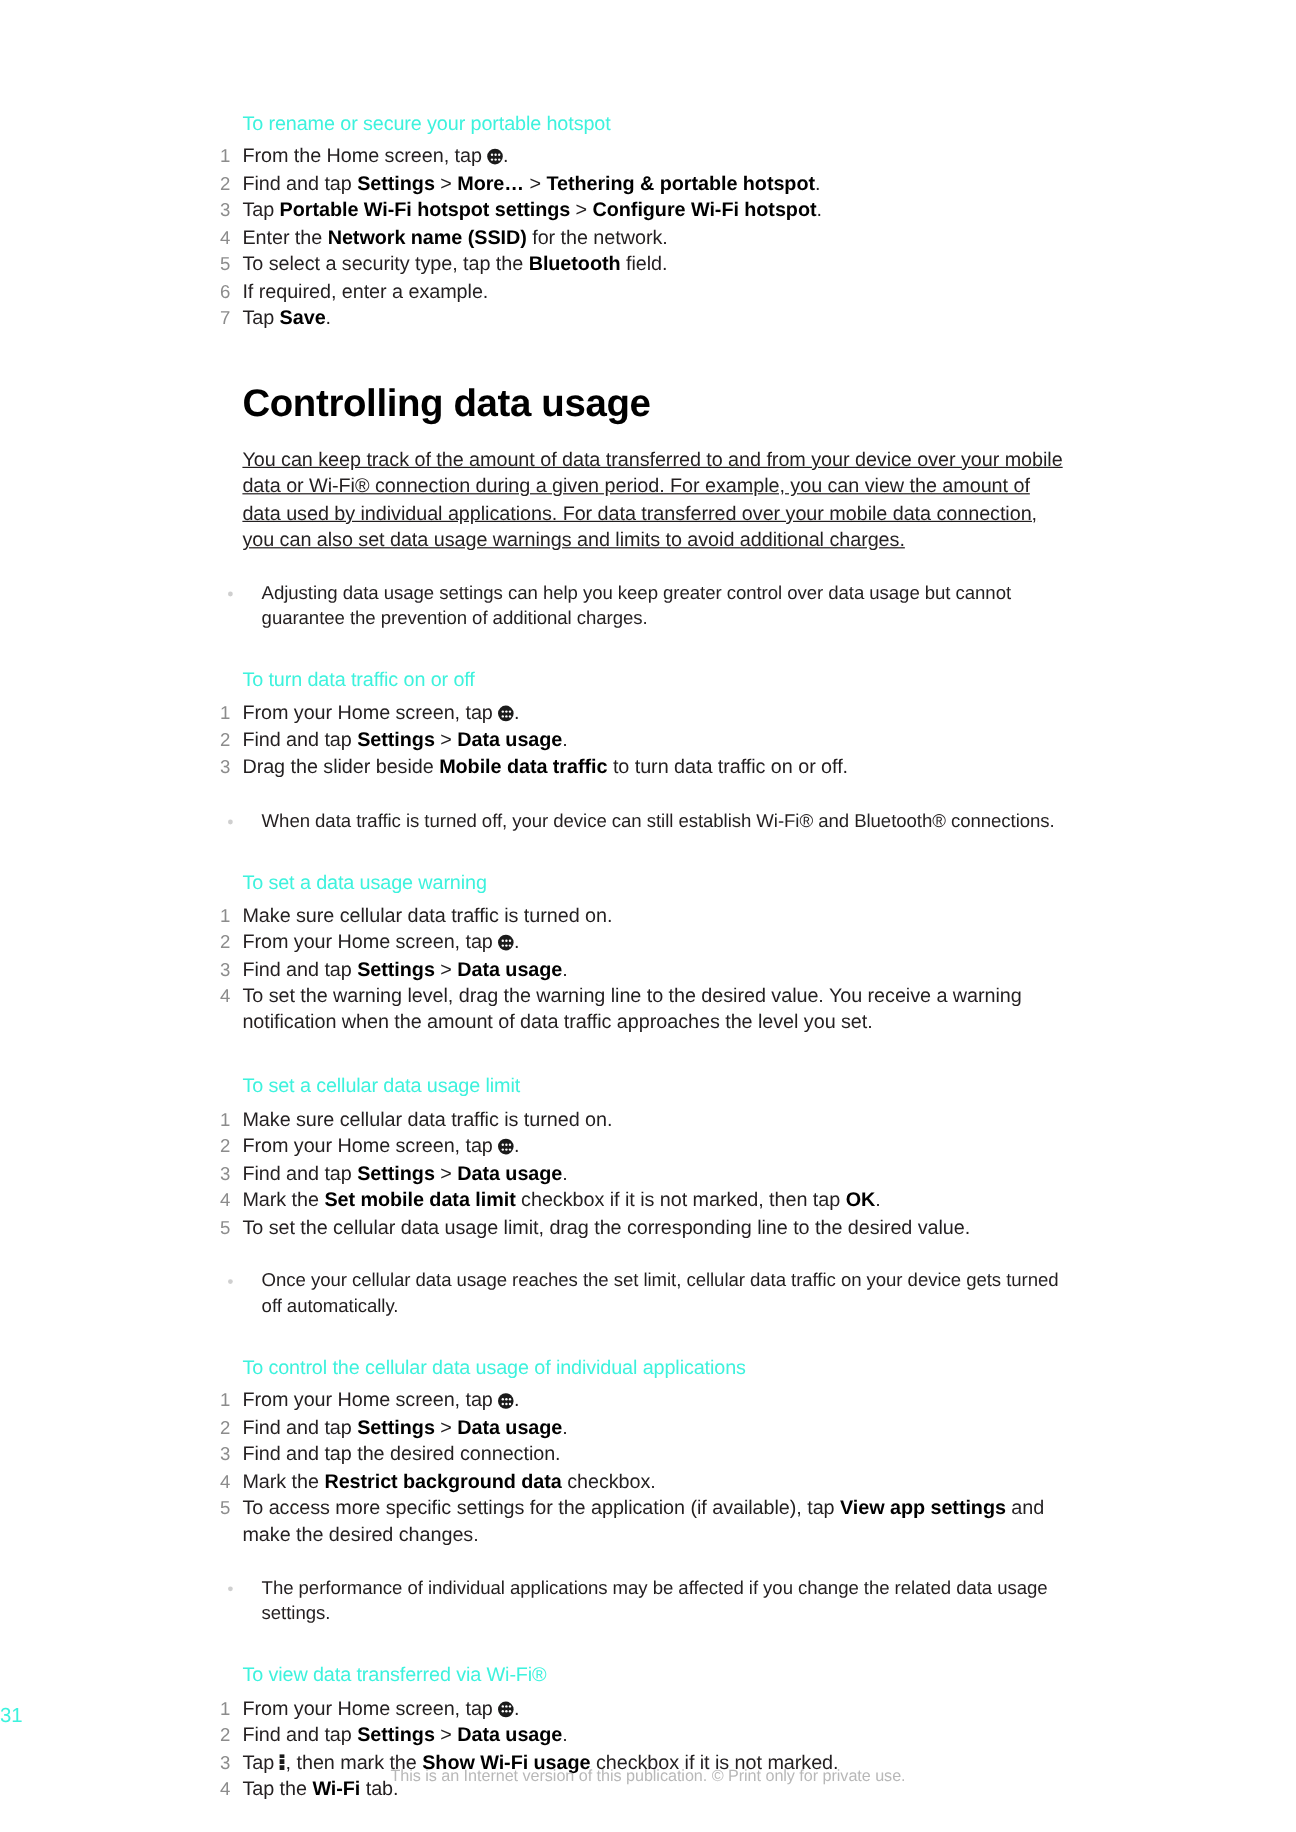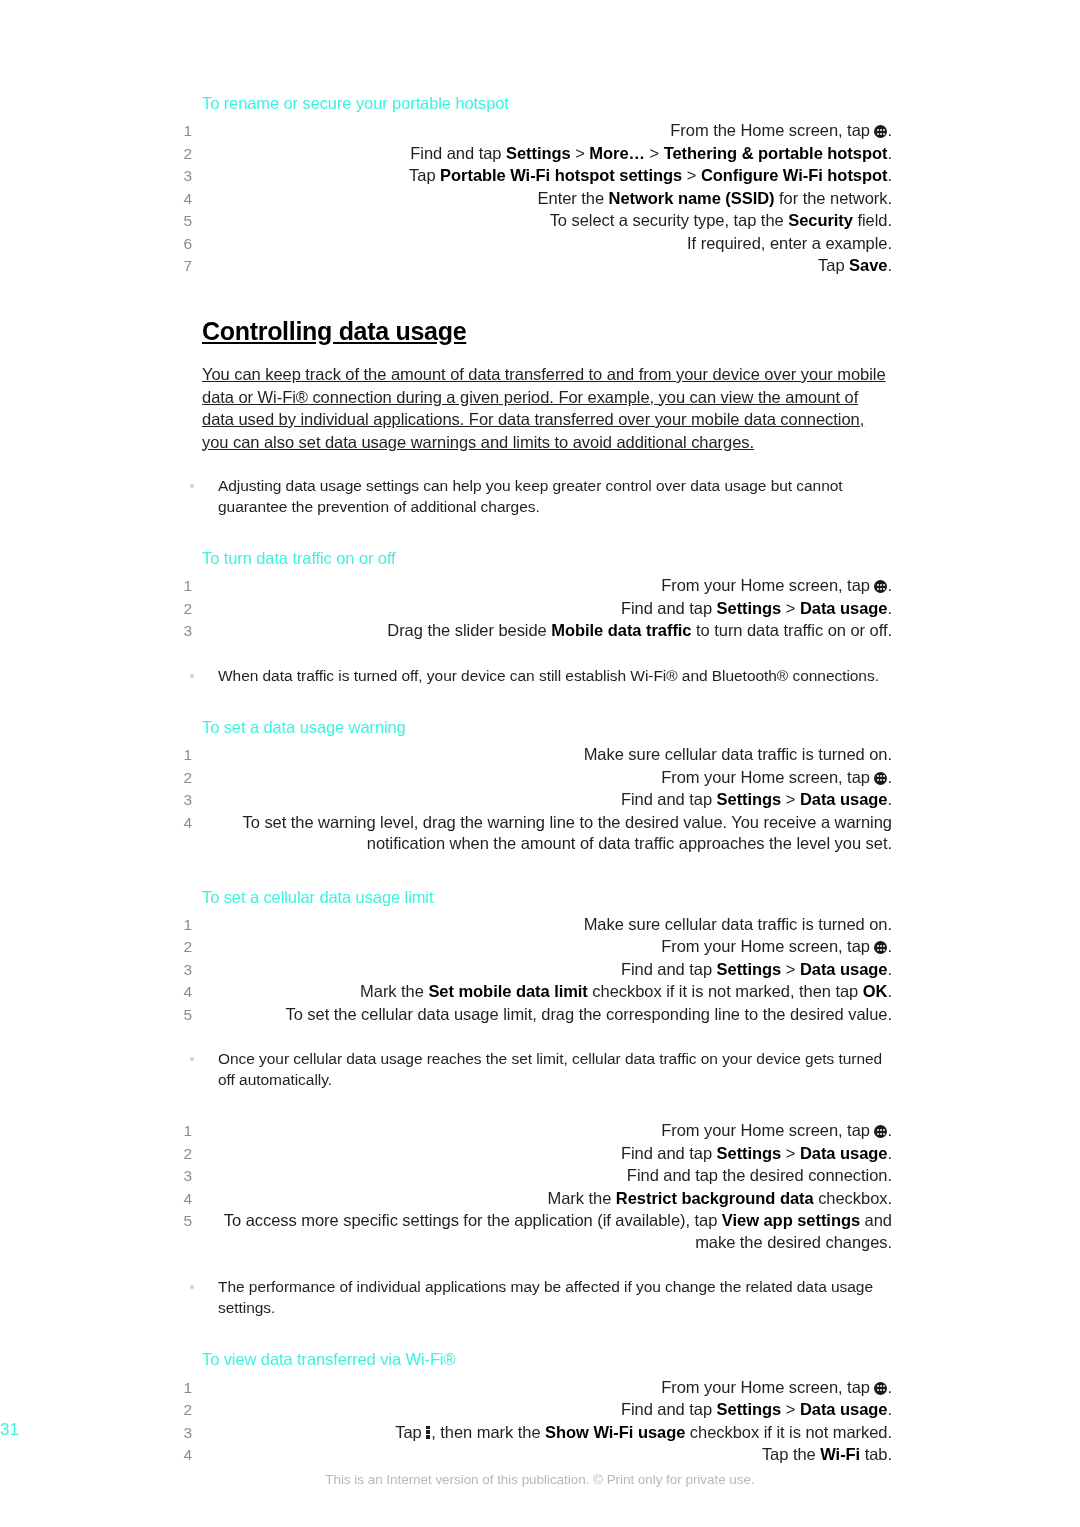--- a/index.html
+++ b/index.html
@@ -40,45 +40,43 @@
     font-size: 16.5px;
     font-weight: 400;
     letter-spacing: -0.1px;
     margin: 0 0 6px 26px;
     line-height: 1.35;
   }
 
   
   .section-title {
     color: #000000;
-    font-size: 25px;
+    font-size: 32px;
     font-weight: bold;
     letter-spacing: -0.3px;
     margin: 0 0 16px 26px;
     line-height: 1.25;
-    text-decoration: underline;
   }
 
   
   ol.steps {
     list-style: none;
     margin: 0;
     padding: 0;
     counter-reset: stepnum;
   }
   ol.steps > li {
     position: relative;
     counter-increment: stepnum;
     padding-left: 26px;
     margin: 0 0 1px 0;
     font-size: 16.5px;
     line-height: 21.5px;
     color: #231f20;
     letter-spacing: -0.05px;
-    text-align: right;
   }
   ol.steps > li::before {
     content: counter(stepnum);
     position: absolute;
     left: 0;
     top: 0;
     width: 16px;
     text-align: right;
     color: #8c8c8c;
     font-size: 15.5px;
@@ -191,21 +189,21 @@
 
 <div class="page">
   <div class="content">
 
     <h3 class="subhead">To rename or secure your portable hotspot</h3>
     <ol class="steps">
       <li><span>From the Home screen, tap </span><span class="appdrawer-icon"><i></i><i></i><i></i><i></i><i></i><i></i></span><span>.</span></li>
       <li><span>Find and tap </span><b>Settings</b><span> &gt; </span><b>More…</b><span> &gt; </span><b>Tethering &amp; portable hotspot</b><span>.</span></li>
       <li><span>Tap </span><b>Portable Wi-Fi hotspot settings</b><span> &gt; </span><b>Configure Wi-Fi hotspot</b><span>.</span></li>
       <li><span>Enter the </span><b>Network name (SSID)</b><span> for the network.</span></li>
-      <li><span>To select a security type, tap the </span><b>Security</b><span> field.</span></li>
+      <li><span>To select a security type, tap the </span><b>Bluetooth</b><span> field.</span></li>
       <li>If required, enter a example.</li>
       <li><span>Tap </span><b>Save</b><span>.</span></li>
     </ol>
 
     <div class="gap-xl"></div>
 
     <h1 class="section-title">Controlling data usage</h1>
     <p class="para">You can keep track of the amount of data transferred to and from your device over your mobile data or Wi-Fi® connection during a given period. For example, you can view the amount of data used by individual applications. For data transferred over your mobile data connection, you can also set data usage warnings and limits to avoid additional charges.</p>
 
     <div class="gap-md"></div>
@@ -254,20 +252,21 @@
 
     <div class="gap-md"></div>
 
     <div class="note">
       <span class="note-marker"></span>
       <span>Once your cellular data usage reaches the set limit, cellular data traffic on your device gets turned off automatically.</span>
     </div>
 
     <div class="gap-lg"></div>
 
+    <h3 class="subhead">To control the cellular data usage of individual applications</h3>
     <ol class="steps">
       <li><span>From your Home screen, tap </span><span class="appdrawer-icon"><i></i><i></i><i></i><i></i><i></i><i></i></span><span>.</span></li>
       <li><span>Find and tap </span><b>Settings</b><span> &gt; </span><b>Data usage</b><span>.</span></li>
       <li>Find and tap the desired connection.</li>
       <li><span>Mark the </span><b>Restrict background data</b><span> checkbox.</span></li>
       <li><span>To access more specific settings for the application (if available), tap </span><b>View app settings</b><span> and make the desired changes.</span></li>
     </ol>
 
     <div class="gap-md"></div>
 

